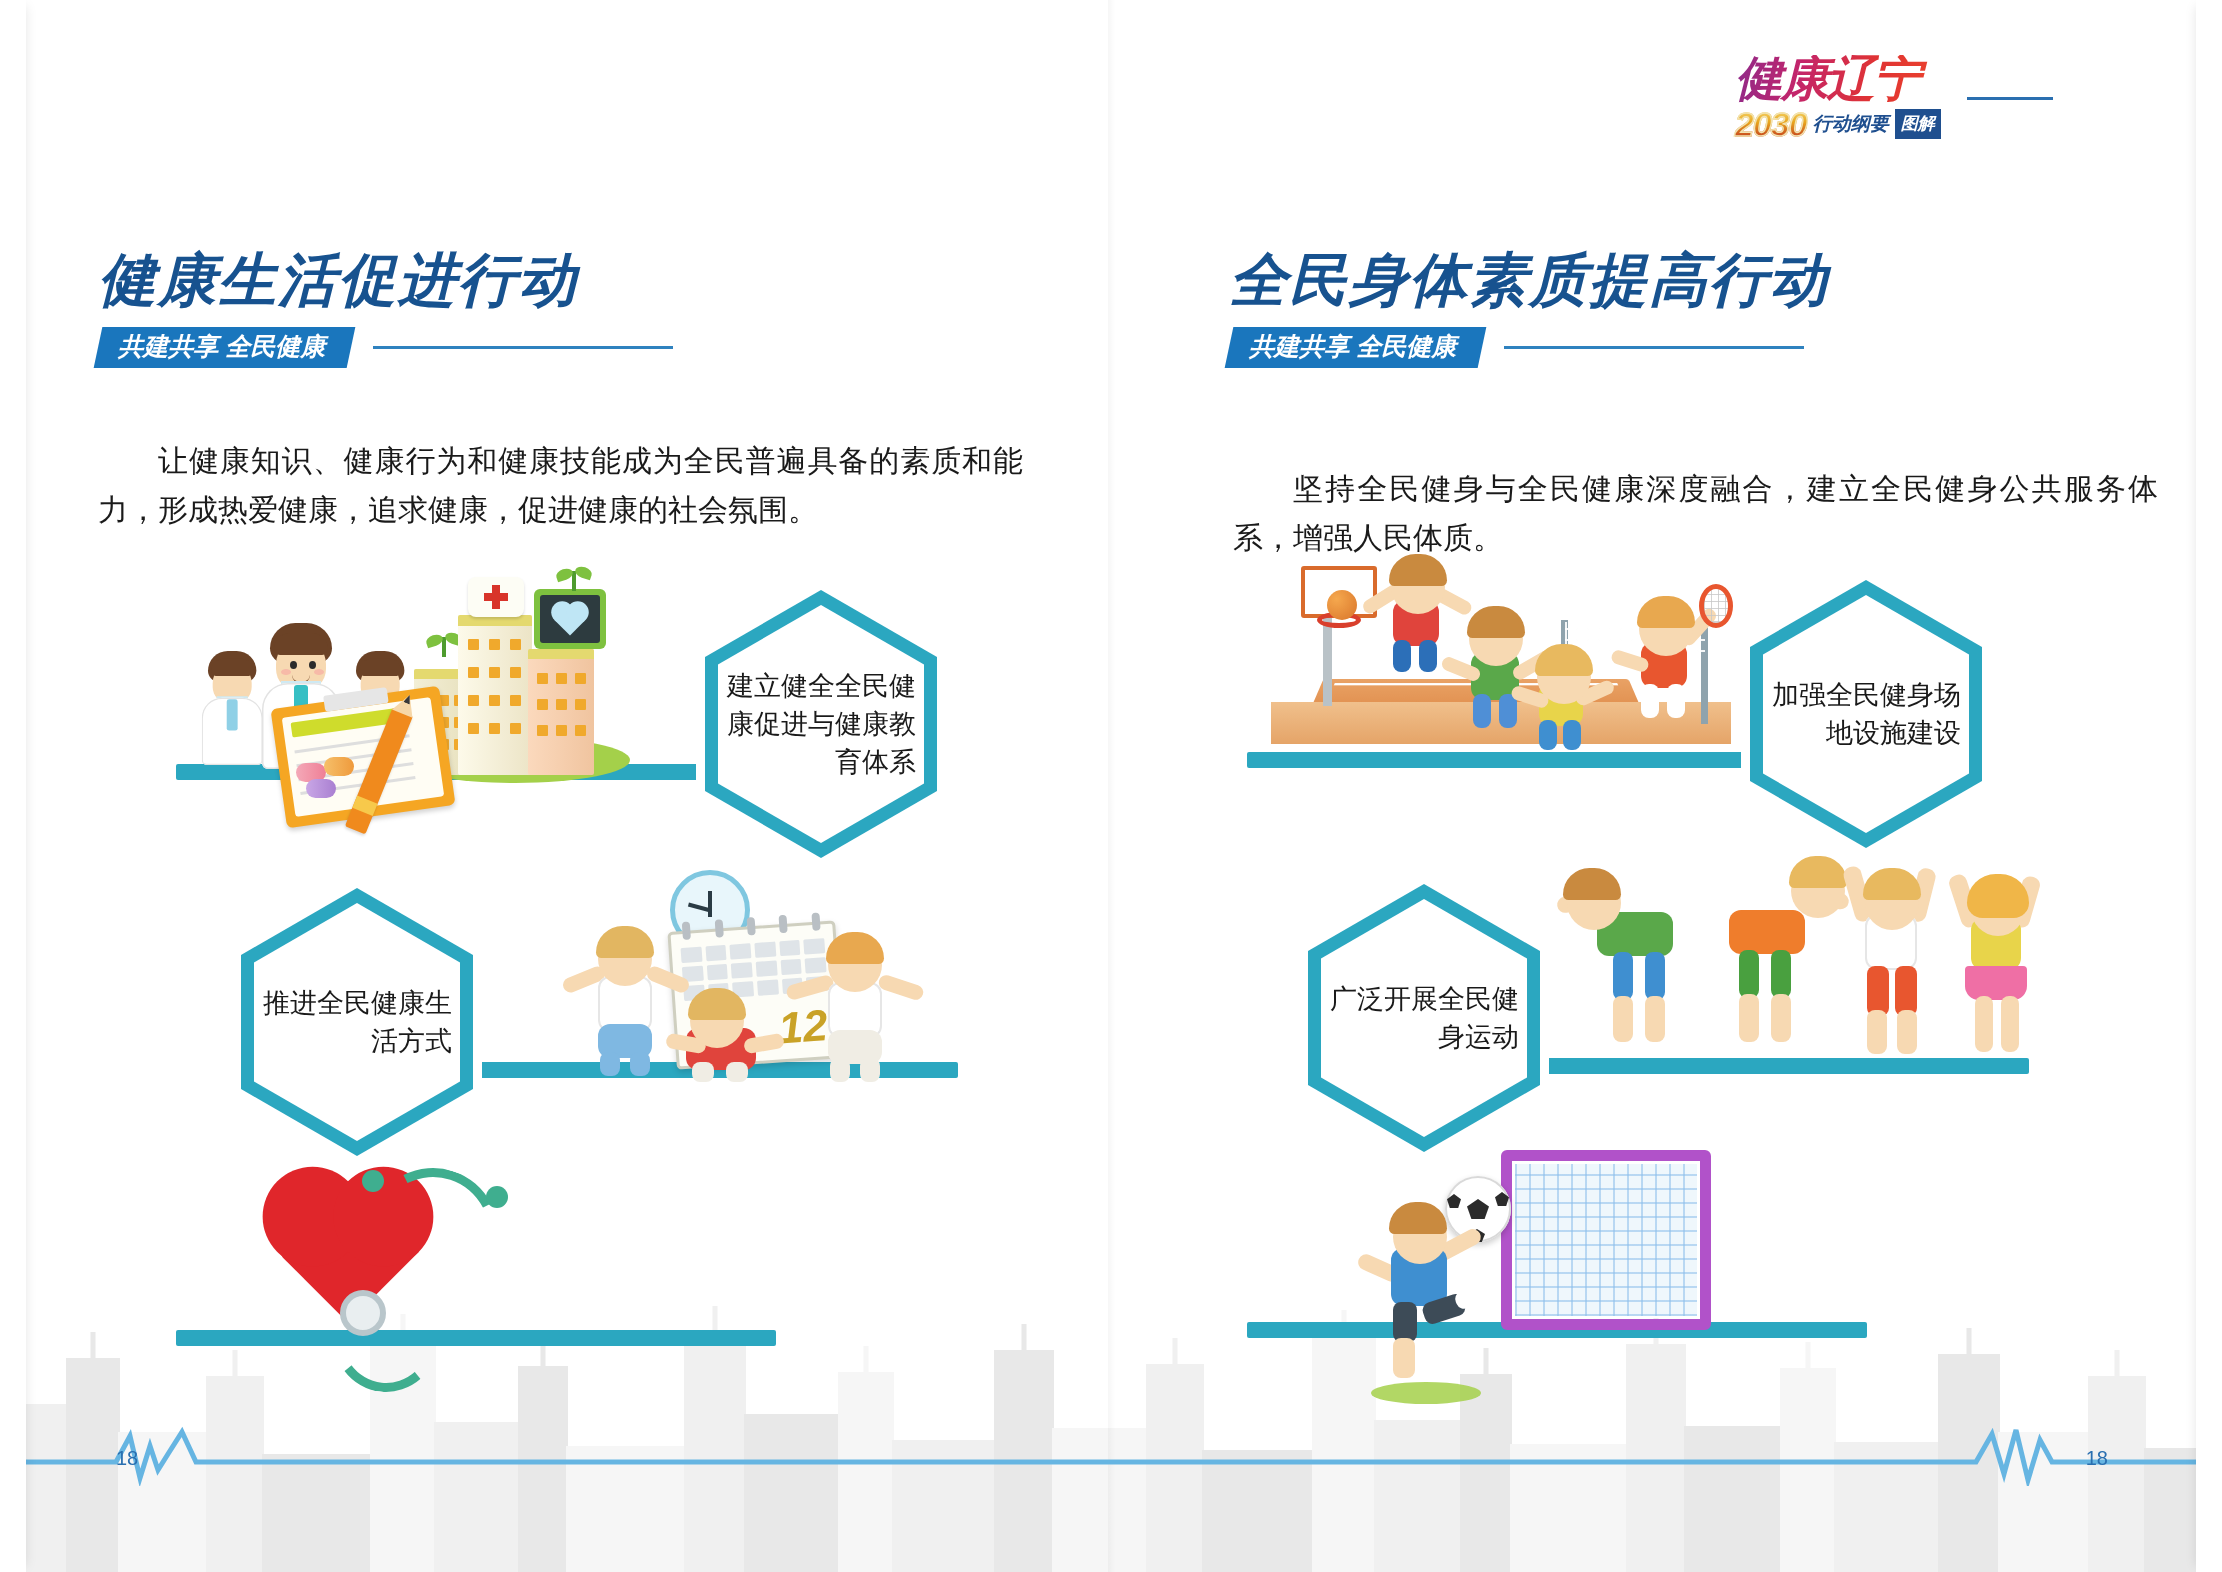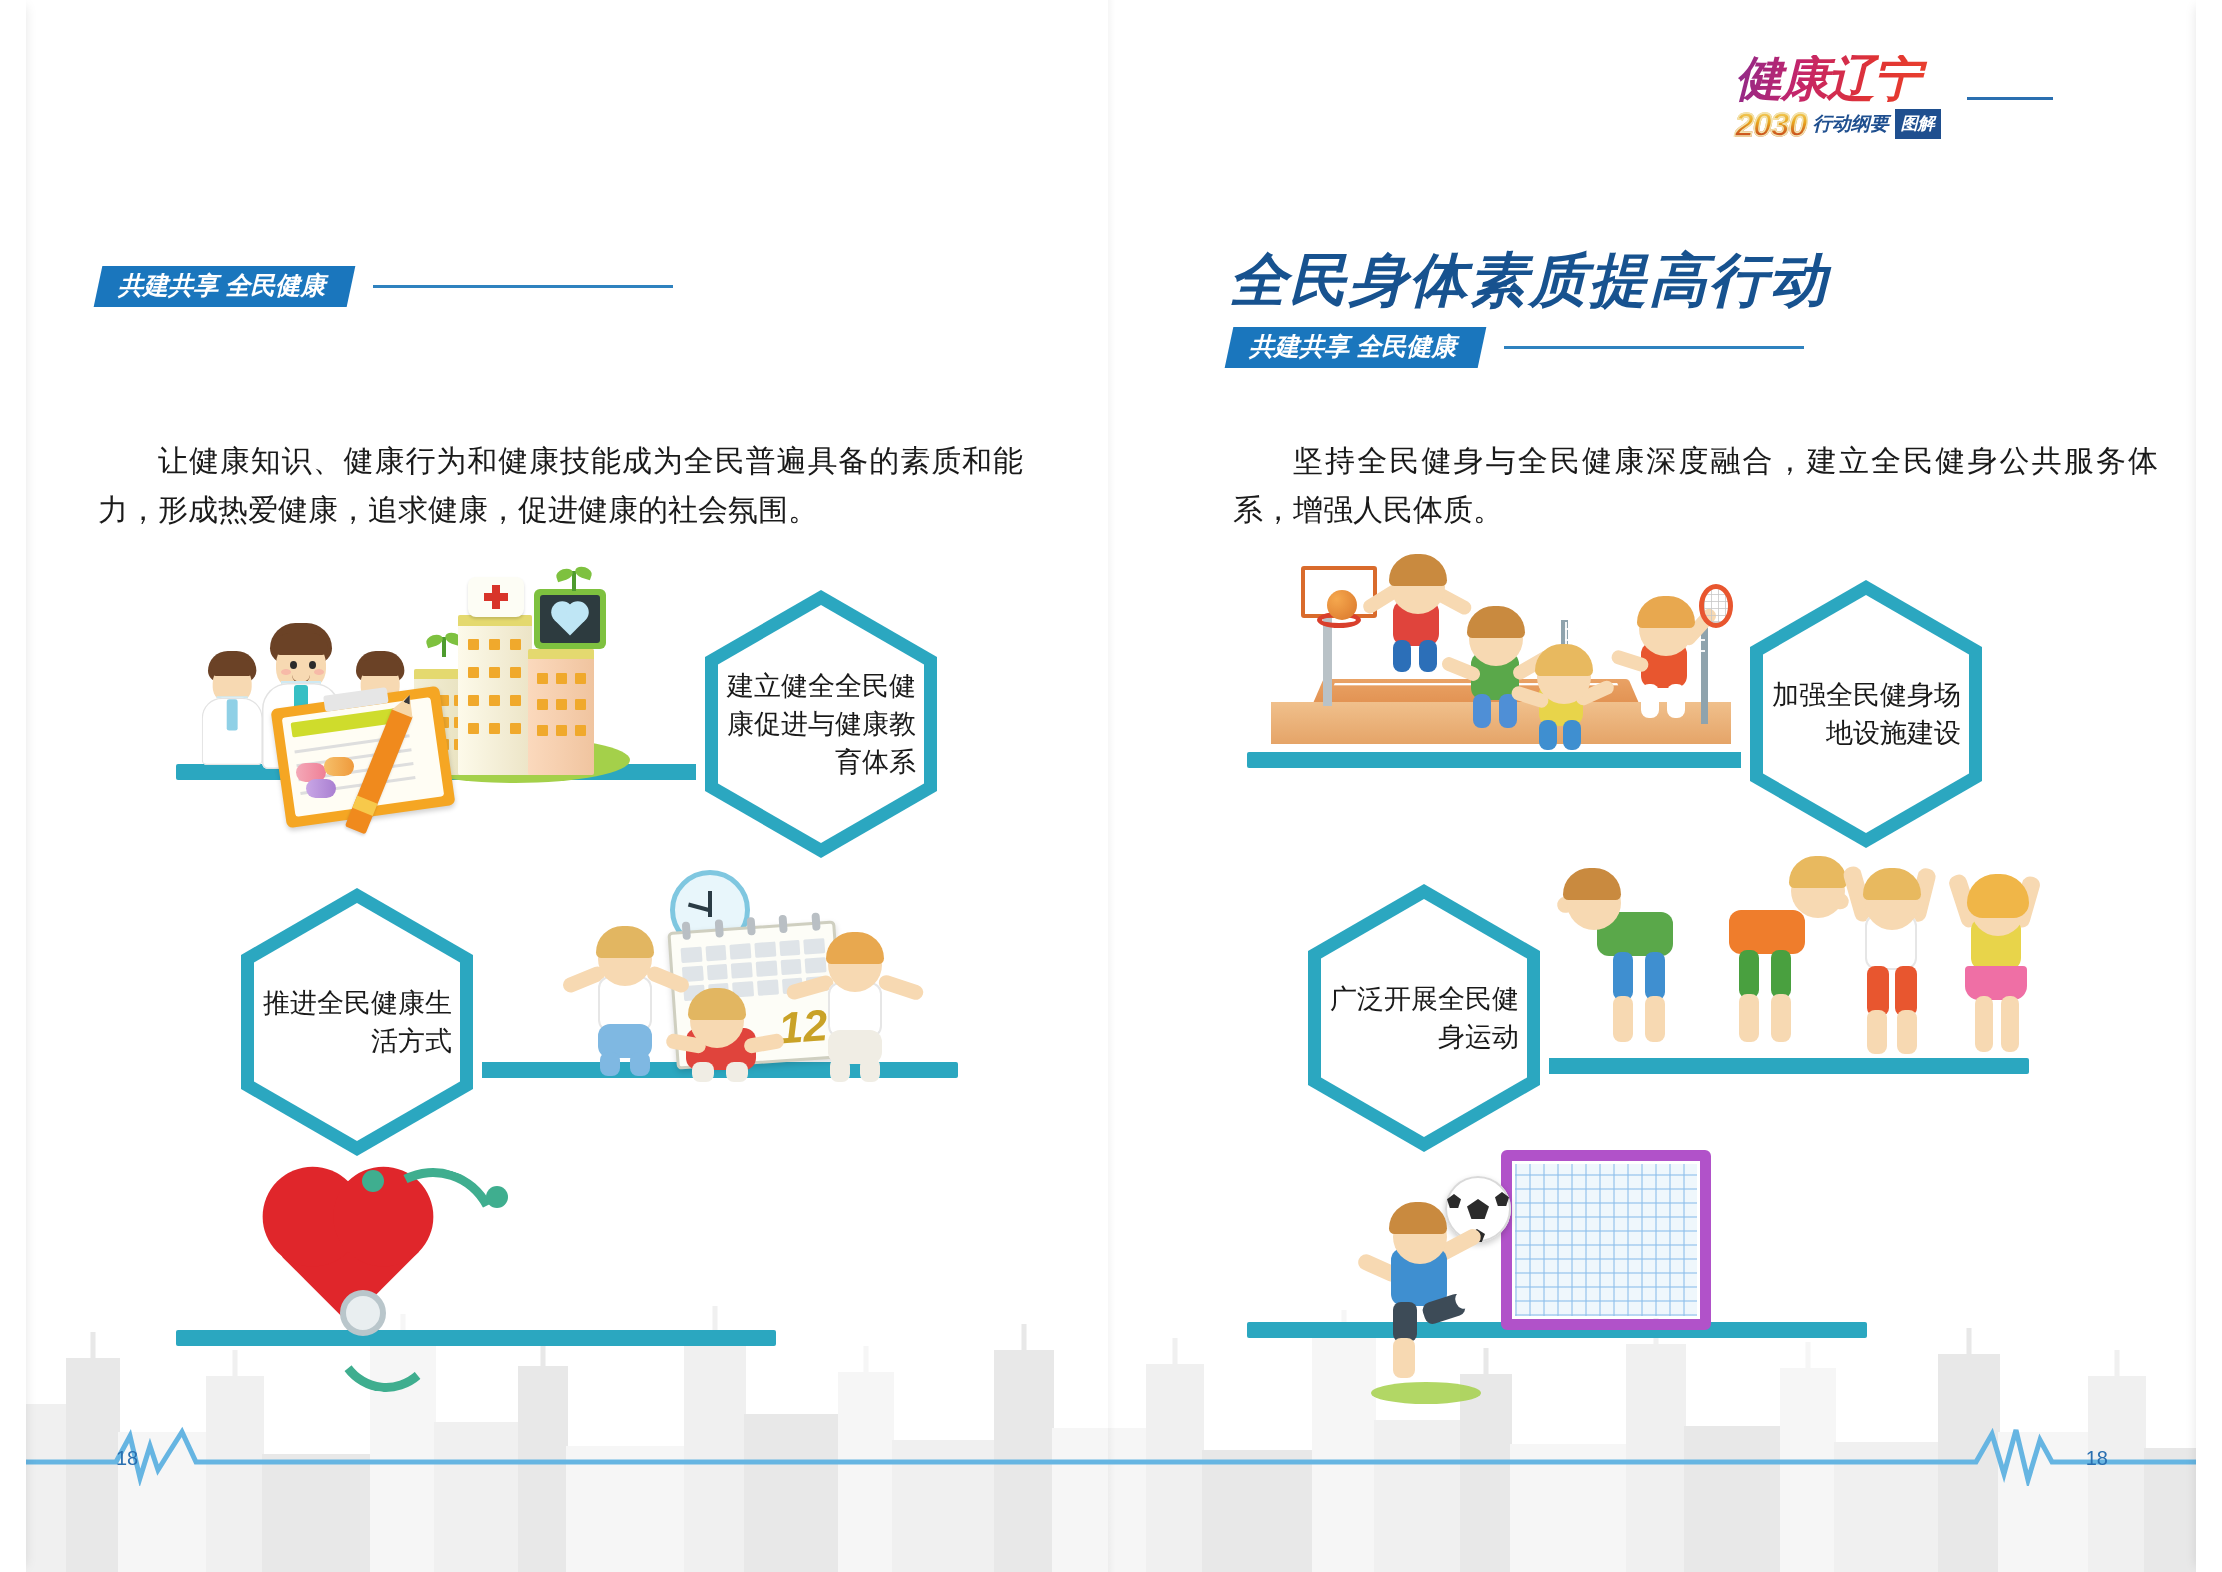--- a/index.html
+++ b/index.html
@@ -83,21 +83,21 @@
   }
   .tag > span { display: inline-block; transform: skewX(12deg); }
   .tag-rule { height: 3px; background: #2f82bf; width: 300px; margin-left: 22px; }
 
   .para {
     position: absolute; top: 437px; width: 925px;
     font-size: 30px; line-height: 1.62; color: #1a1a1a;
     text-indent: 60px; text-align: justify;
   }
   .para.left { left: 98px; }
-  .para.right { left: 1233px; }
+  .para.right { left: 1233px; margin-top: 28px; }
 
   
   .bar { position: absolute; height: 16px; background: #2ba7c0; border-radius: 2px; z-index: 6; }
 
   
   .hex {
     position: absolute; width: 250px; height: 288px; z-index: 12;
     display: flex; align-items: center; justify-content: center;
   }
   .hex .shell, .hex .inner, .hex .face {
@@ -293,20 +293,21 @@
     <div class="logo-sub">
       <span class="logo-year">2030</span>
       <span class="logo-sub2">行动纲要</span>
       <span class="logo-badge">图解</span>
     </div>
   </div>
 
   <div class="col left">
 
     <div class="head left">
+      <div class="title">健康生活促进行动</div>
       <div class="tagwrap">
         <div class="tag">
           <span>共建共享 全民健康</span>
         </div>
         <div class="tag-rule"></div>
       </div>
     </div>
 
     <div class="para left">让健康知识、健康行为和健康技能成为全民普遍具备的素质和能力，形成热爱健康，追求健康，促进健康的社会氛围。</div>
 

